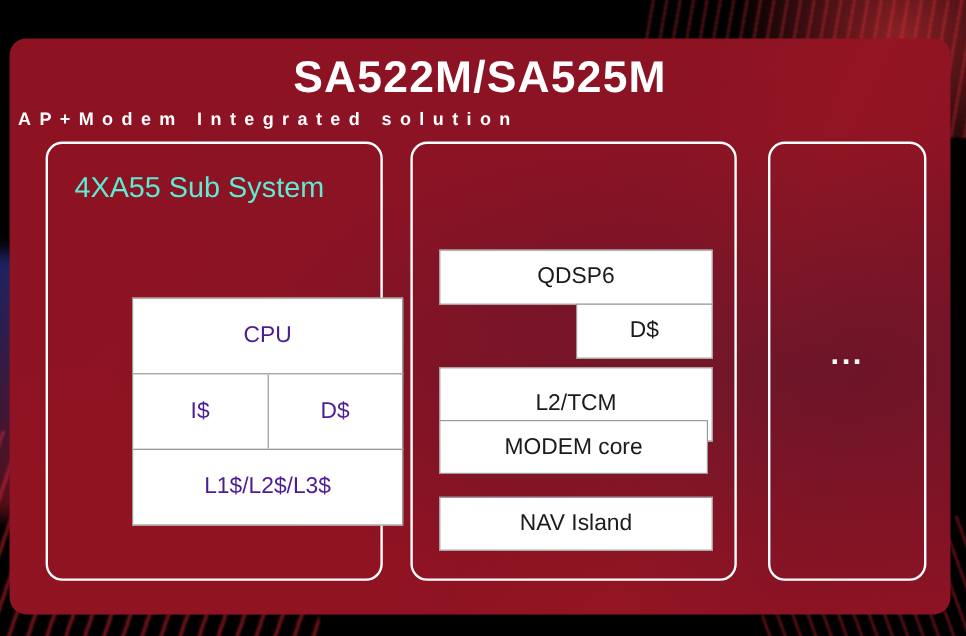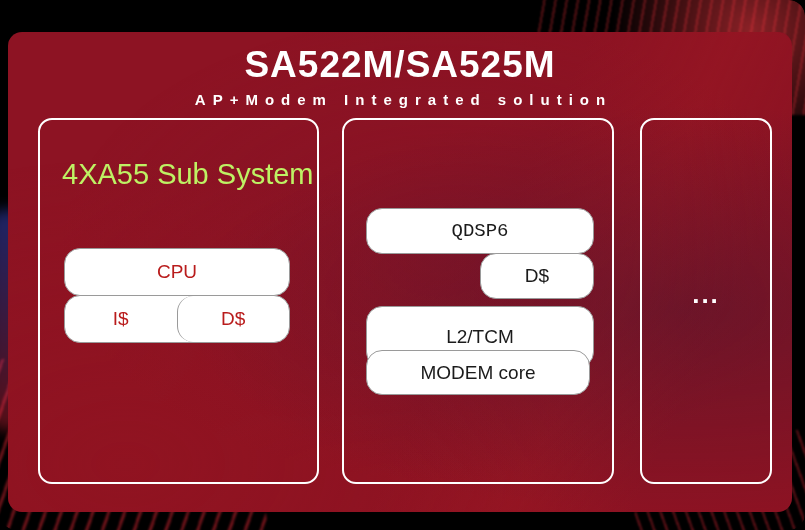--- a/index.html
+++ b/index.html
@@ -1,15 +1,15 @@
 <!DOCTYPE html>
 <html><head>
 <meta charset="utf-8">
 <style>
-  * { margin: 0; padding: 0; box-sizing: border-box; border-radius: 16px; }
+  * { margin: 0; padding: 0; box-sizing: border-box; }
   html, body { width: 805px; height: 530px; }
   body {
     font-family: "Liberation Sans", sans-serif;
     background: #000;
     overflow: hidden;
   }
   .screen {
     position: relative;
     width: 805px;
     height: 530px;
@@ -70,21 +70,20 @@
     margin-top: 12px;
     text-align: center;
     color: #fff;
     font-size: 37px;
     font-weight: bold;
     letter-spacing: 1px;
   }
   .subtitle {
     position: relative;
     margin-top: 5px;
-    text-align: center;
     color: #fff;
     font-size: 15px;
     font-weight: bold;
     letter-spacing: 7px;
     text-indent: 7px; 
   }
 
   .panel {
     position: absolute;
     top: 86px;
@@ -92,23 +91,23 @@
     border: 2px solid #fff;
     border-radius: 14px;
   }
   .panel-ap    { left: 30px;  width: 281px; }
   .panel-modem { left: 334px; width: 272px; }
   .panel-more  { left: 632px; width: 132px;
                  display: flex; align-items: center; justify-content: center; }
 
   .panel-heading {
     position: absolute;
-    left: 22px; top: 38px;
-    color: #bef264;
-    font-size: 29px;
+    left: 22px; top: 23px;
+    color: #5eead4;
+    font-size: 24px;
     font-weight: 500;
     white-space: nowrap;
   }
 
   
   .wbox {
     position: absolute;
     background: #fff;
     border: 1px solid #9a9a9a;
     color: #1b1b1b;
@@ -116,37 +115,38 @@
     display: flex;
     align-items: center;
     justify-content: center;
     text-align: center;
   }
 
   
   .cpu-table { position: absolute; left: 24px; top: 128px; width: 226px; }
   .cpu-row {
     position: relative;
-    width: 100%; height: 48px;
+    width: 100%; height: 64px;
     background: #fff;
     border: 1px solid #9a9a9a;
     margin-top: -1px;
     display: flex;
-    color: #b91c1c;
+    color: #4c1d95;
     font-size: 19px;
+    margin-left: 46px;
   }
   .cpu-row:first-child { margin-top: 0; }
   .cpu-cell {
     flex: 1;
     display: flex; align-items: center; justify-content: center;
   }
   .cpu-cell + .cpu-cell { border-left: 1px solid #9a9a9a; }
 
   
-  .m-qdsp6 { left: 22px;  top: 88px;  width: 228px; height: 46px; font-family: Liberation Mono, monospace; }
+  .m-qdsp6 { left: 22px;  top: 88px;  width: 228px; height: 46px; }
   .m-ds    { left: 136px; top: 133px; width: 114px; height: 46px; }
   .m-l2    { left: 22px;  top: 186px; width: 228px; height: 62px; }
   .m-core  { left: 22px;  top: 230px; width: 224px; height: 45px; }
   .m-nav   { left: 22px;  top: 294px; width: 228px; height: 45px; }
 
   .ellipsis-label {
     color: #fff;
     font-size: 26px;
     font-weight: bold;
     letter-spacing: 2px;
@@ -172,28 +172,32 @@
     <div class="panel panel-ap">
       <div class="panel-heading">4XA55 Sub System</div>
       <div class="cpu-table">
         <div class="cpu-row">
           <div class="cpu-cell">CPU</div>
         </div>
         <div class="cpu-row">
           <div class="cpu-cell">I$</div>
           <div class="cpu-cell">D$</div>
         </div>
+        <div class="cpu-row">
+          <div class="cpu-cell">L1$/L2$/L3$</div>
+        </div>
       </div>
     </div>
 
     <div class="panel panel-modem">
       <div class="wbox m-qdsp6">QDSP6</div>
       <div class="wbox m-ds">D$</div>
       <div class="wbox m-l2">L2/TCM</div>
       <div class="wbox m-core">MODEM core</div>
+      <div class="wbox m-nav">NAV Island</div>
     </div>
 
     <div class="panel panel-more">
       <div class="ellipsis-label">...</div>
     </div>
 
   </div>
 </div>
 
 </body></html>

